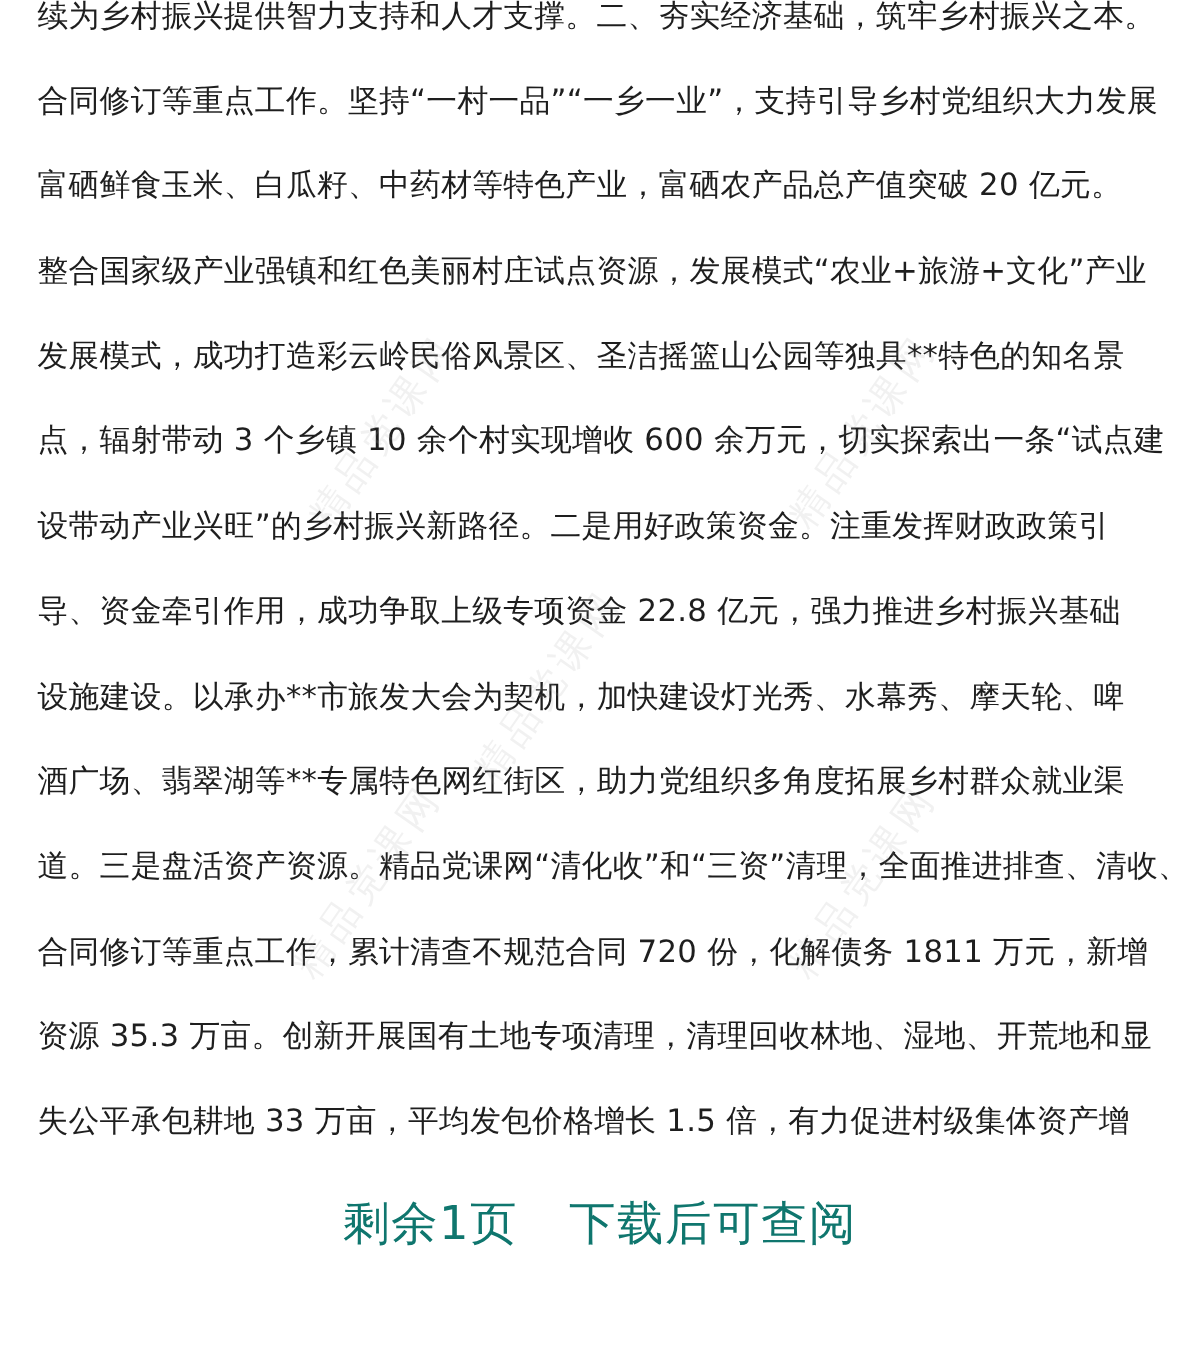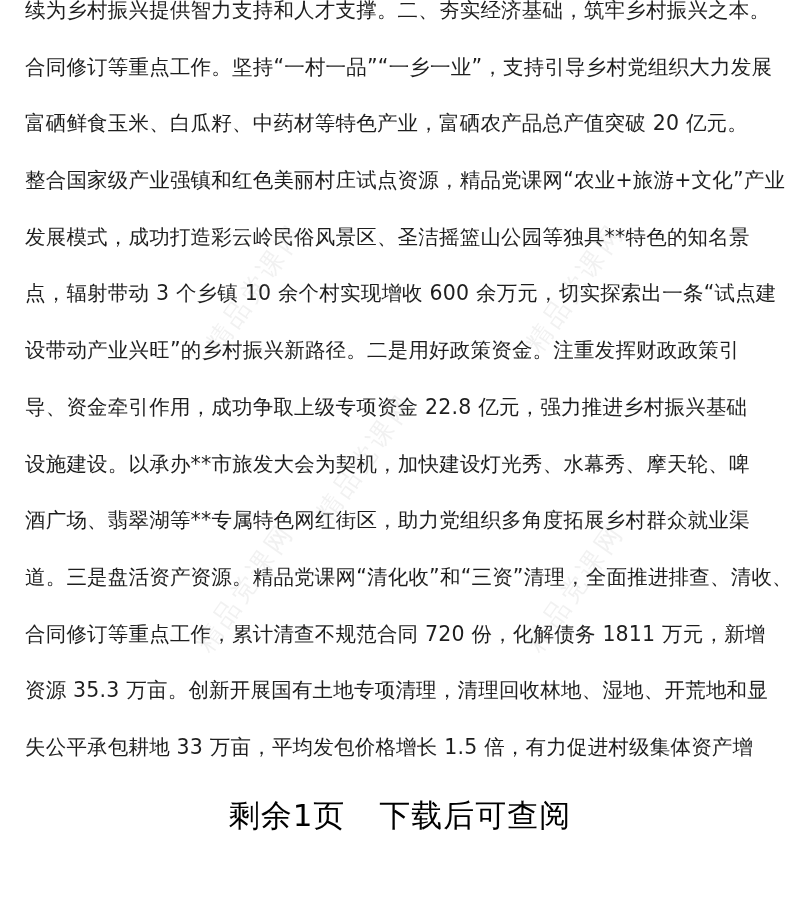--- a/index.html
+++ b/index.html
@@ -54,37 +54,37 @@
       transform-origin: center center;
       letter-spacing: 4px;
     }
     .more-banner {
       position: absolute;
       left: 0;
       top: 795px;
       width: 800px;
       text-align: center;
       font-size: 31px;
-      color: #000000;
+      color: #0f766e;
       letter-spacing: 1px;
     }
     .more-banner .gap {
       display: inline-block;
       width: 34px;
     }
   </style>
 </head>
 <body>
 
 <div class="doc-page">
   <div class="doc-body">
     <span class="doc-line">续为乡村振兴提供智力支持和人才支撑。二、夯实经济基础，筑牢乡村振兴之本。</span>
     <span class="doc-line">合同修订等重点工作。坚持“一村一品”“一乡一业”，支持引导乡村党组织大力发展</span>
     <span class="doc-line">富硒鲜食玉米、白瓜籽、中药材等特色产业，富硒农产品总产值突破 20 亿元。</span>
-    <span class="doc-line">整合国家级产业强镇和红色美丽村庄试点资源，精品党课网“农业+旅游+文化”产业</span>
+    <span class="doc-line">整合国家级产业强镇和红色美丽村庄试点资源，发展模式“农业+旅游+文化”产业</span>
     <span class="doc-line">发展模式，成功打造彩云岭民俗风景区、圣洁摇篮山公园等独具**特色的知名景</span>
     <span class="doc-line">点，辐射带动 3 个乡镇 10 余个村实现增收 600 余万元，切实探索出一条“试点建</span>
     <span class="doc-line">设带动产业兴旺”的乡村振兴新路径。二是用好政策资金。注重发挥财政政策引</span>
     <span class="doc-line">导、资金牵引作用，成功争取上级专项资金 22.8 亿元，强力推进乡村振兴基础</span>
     <span class="doc-line">设施建设。以承办**市旅发大会为契机，加快建设灯光秀、水幕秀、摩天轮、啤</span>
     <span class="doc-line">酒广场、翡翠湖等**专属特色网红街区，助力党组织多角度拓展乡村群众就业渠</span>
     <span class="doc-line">道。三是盘活资产资源。精品党课网“清化收”和“三资”清理，全面推进排查、清收、</span>
     <span class="doc-line">合同修订等重点工作，累计清查不规范合同 720 份，化解债务 1811 万元，新增</span>
     <span class="doc-line">资源 35.3 万亩。创新开展国有土地专项清理，清理回收林地、湿地、开荒地和显</span>
     <span class="doc-line">失公平承包耕地 33 万亩，平均发包价格增长 1.5 倍，有力促进村级集体资产增</span>

